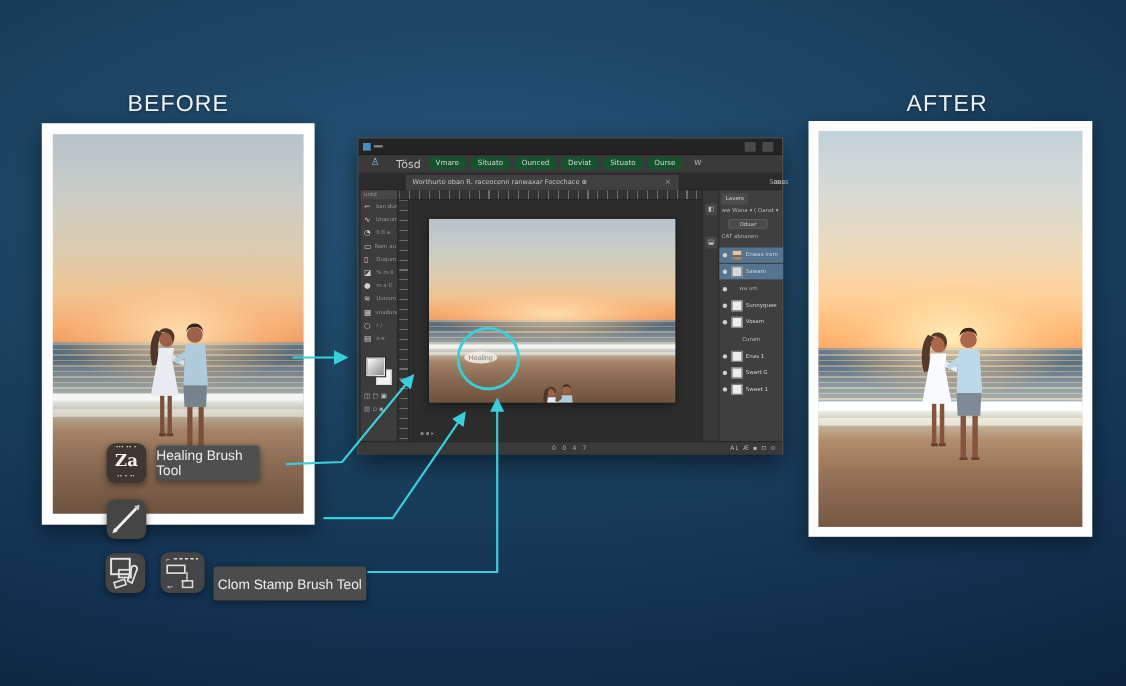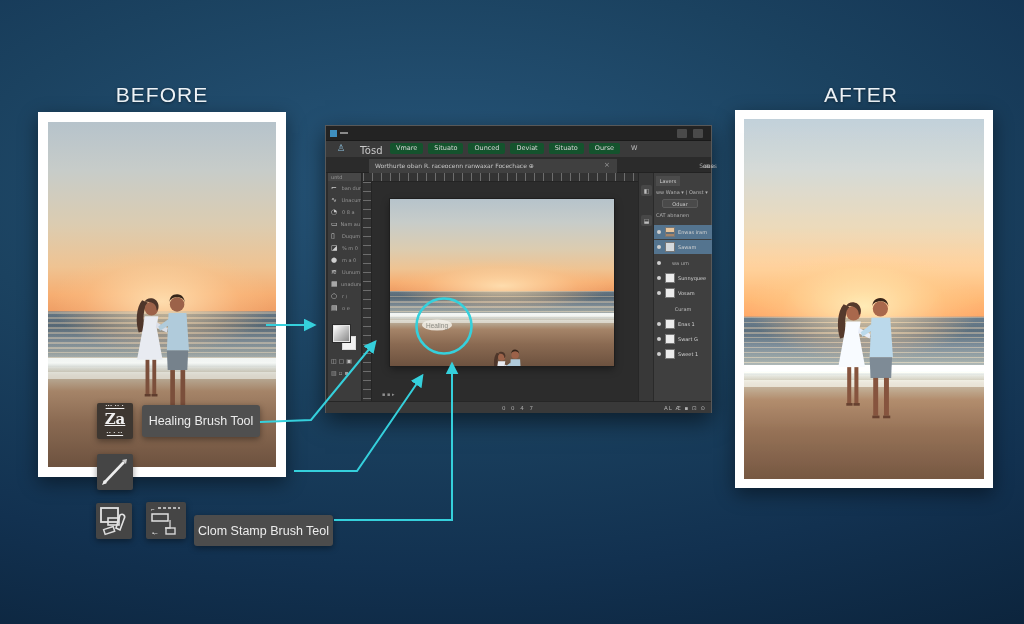--- a/index.html
+++ b/index.html
@@ -87,26 +87,26 @@
   .lrow.sel { background:#54748f; }
   .lrow.sub .lname { left:18px; color:#aeaeae; }
   .lrow.grp { text-align:center; }
   .lrow.grp .lname { left:0; width:58px; text-align:center; color:#bdbdbd; }
 
   .ps-status { left:0; top:275px; width:100%; height:12px; background:#393939; border-top:1px solid #262626; }
   .st-center { left:50%; top:3px; transform:translateX(-50%); color:#a7a7a7; font-size:5.5px; letter-spacing:2px; }
   .st-right { right:5px; top:3px; color:#b3b3b3; font-size:5.5px; letter-spacing:1px; }
 
   
-  .ico { position:absolute; background:#454545; border-radius:2px; box-shadow:0 2px 6px rgba(0,0,0,.4);text-decoration:underline; }
+  .ico { position:absolute; background:#454545; border-radius:8px; box-shadow:0 2px 6px rgba(0,0,0,.4); }
   .ico-heal { left:97px; top:403px; width:36px; height:36px; background:#3e3731; color:#f1f1f1; text-align:center; }
   .ico-heal .marks { display:block; font-size:4px; line-height:5px; color:#e8e8e8; letter-spacing:1px; }
   .ico-heal .za { display:block; font-size:15px; font-weight:bold; line-height:22px; font-family:"DejaVu Serif", serif; }
   .callout { position:absolute; background:#4f4f4f; border-radius:3px; color:#ececec; display:flex; align-items:center; justify-content:center; box-shadow:0 2px 6px rgba(0,0,0,.4); }
-  .co-a { left:142px; top:405px; width:118px; height:32px; font-size:12.5px; }
+  .co-a { left:142px; top:405px; width:94px; height:32px; font-size:12.5px; }
   .co-b { left:144px; top:455px; width:149px; height:32px; font-size:13.5px; background:#565656; }
   .co-c { left:194px; top:515px; width:139px; height:31px; font-size:12.5px; background:#4c4c4c; }
   .ico-spot { left:97px; top:454px; width:36px; height:36px; }
   .ico-c1 { left:96px; top:503px; width:36px; height:36px; }
   .ico-c2 { left:146px; top:502px; width:40px; height:37px; }
   .ico svg { position:absolute; inset:0; }
 
   
   .overlay { position:absolute; left:0; top:0; width:1024px; height:624px; pointer-events:none; z-index:50; }
   .hidden-defs { position:absolute; width:0; height:0; }

